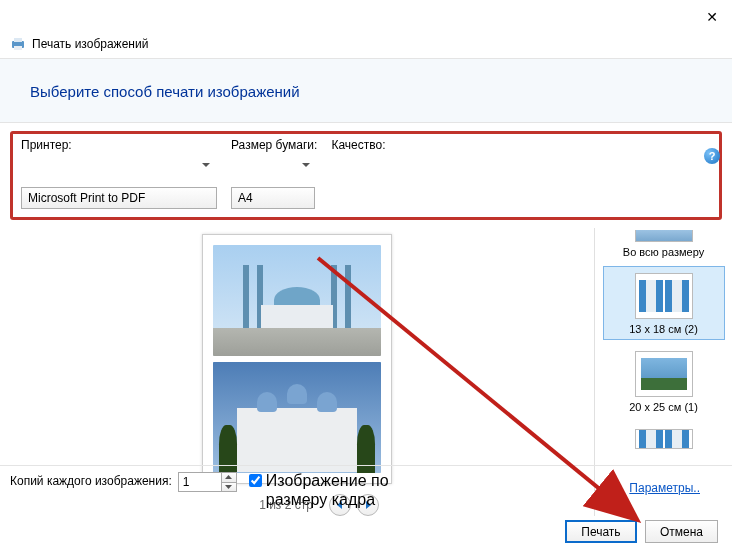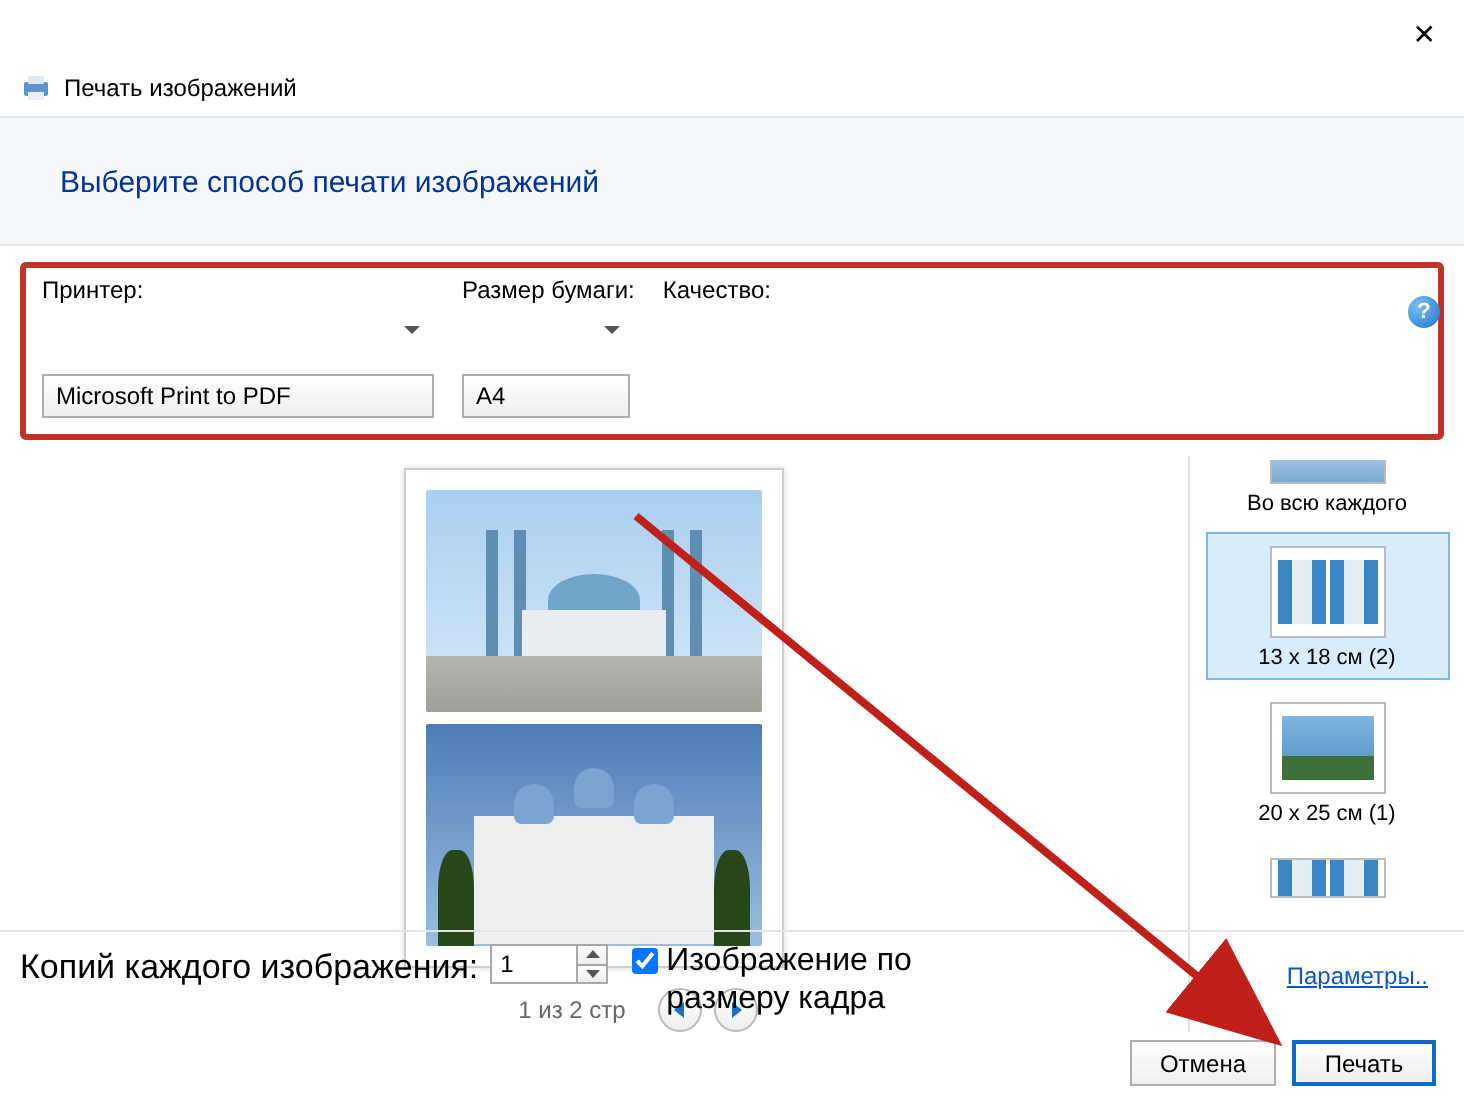--- a/index.html
+++ b/index.html
@@ -51,24 +51,24 @@
 .sidebar { width: 138px; border-left: 1px solid #e0e0e0; padding: 2px 4px 0 4px; display: flex; flex-direction: column; align-items: center; overflow: hidden; }
 .layout-opt { width: 122px; text-align: center; padding: 6px 0 4px 0; margin-bottom: 4px; border: 1px solid transparent; cursor: pointer; font-size: 11px; }
 .layout-opt.selected { background: #d8ecfb; border: 1px solid #7eb6e8; }
 .thumb { width: 58px; height: 46px; margin: 0 auto 4px auto; background: #fff; border: 1px solid #bbb; display: flex; align-items: center; justify-content: center; gap: 2px; }
 .thumb .mini { background: linear-gradient(90deg,#3a87c7 30%,#e6eef4 30%,#e6eef4 70%,#3a87c7 70%); width: 24px; height: 32px; }
 .thumb .mini.land { width: 46px; height: 32px; background: linear-gradient(#7fb6e0,#4d8cbd); position: relative; }
 .thumb .mini.land::after { content:""; position:absolute; bottom:0; left:0; right:0; height:12px; background:#3d6f3a; }
 .sidebar .fade-top { width: 58px; height: 12px; background: linear-gradient(#9cc3e3,#7aa8cf); margin-bottom: 4px; border:1px solid #bbb; border-top:none;}
 .full-label { font-size: 11px; margin-bottom: 8px; }
 
-.params-link { position: absolute; right: 18px; bottom: 60px; color: #0b57c6; font-size: 12px; text-decoration: underline; cursor: pointer; }
+.params-link { position: absolute; right: 32px; bottom: 60px; color: #0b57c6; font-size: 12px; text-decoration: underline; cursor: pointer; }
 
 .bottom { position: absolute; left: 0; right: 0; bottom: 46px; border-top: 1px solid #e4e4e4; padding: 6px 10px 0 10px; display: flex; align-items: flex-start; gap: 6px; }
-.copies-label { font-size: 17px; padding-top: 2px; }
+.copies-label { font-size: 12px; padding-top: 2px; }
 .spin { display: flex; border: 1px solid #a8a8a8; height: 20px; background: #fff; }
 .spin input { width: 42px; border: none; padding: 0 4px; font-size: 12px; outline: none; }
 .spin .arrows { width: 15px; display: flex; flex-direction: column; border-left: 1px solid #a8a8a8; }
 .spin .arrows div { flex: 1; background: linear-gradient(#fdfdfd,#ececec); display:flex; align-items:center; justify-content:center; cursor:pointer; }
 .spin .arrows div:first-child { border-bottom: 1px solid #a8a8a8; }
 .spin .arrows svg { width: 7px; height: 4px; }
 .fit-check { display: flex; align-items: flex-start; gap: 4px; margin-left: 6px; }
 .fit-check input { margin-top: 2px; }
 .fit-check label { font-size: 16px; max-width: 130px; line-height: 1.15; }
 
@@ -148,21 +148,21 @@
             <svg viewBox="0 0 8 8">
               <polygon points="2,0 2,8 7,4" fill="#1b6fc2"></polygon>
             </svg>
           </div>
       </div>
     </div>
   </div>
 
   <div class="sidebar">
     <div class="fade-top"></div>
-    <div class="full-label">Во всю каждого</div>
+    <div class="full-label">Во всю размеру</div>
 
     <div class="layout-opt selected">
       <div class="thumb">
           <div class="mini"></div>
           <div class="mini"></div>
         </div>
       <span>13 x 18 см (2)</span>
     </div>
 
     <div class="layout-opt">
@@ -200,22 +200,22 @@
         </div>
     </div>
   </div>
   <div class="fit-check">
     <input type="checkbox" checked="" style="">
     <label>Изображение по размеру кадра</label>
   </div>
 </div>
 
 <div class="button-row">
+  <button class="btn primary">Печать</button>
   <button class="btn">Отмена</button>
-  <button class="btn primary">Печать</button>
 </div>
 
 <svg class="arrow-annot" style="left:310px; top:250px;" width="350" height="290">
   <defs>
       <marker id="ah" markerWidth="14" markerHeight="12" refX="12" refY="6" orient="auto">
         <polygon points="0,0 14,6 0,12" fill="#c0201a"></polygon>
       </marker>
     </defs>
   <line x1="8" y1="8" x2="325" y2="268" stroke="#c0201a" stroke-width="4" marker-end="url(#ah)"></line>
 </svg>

